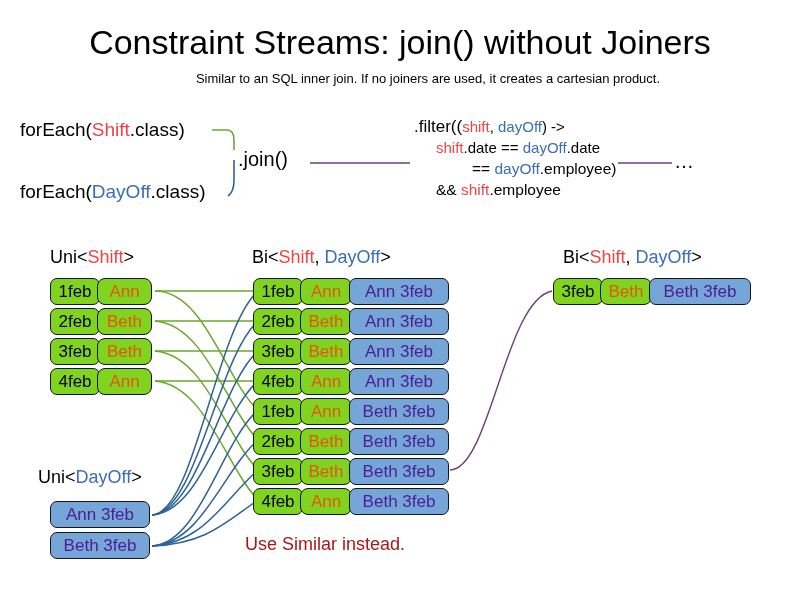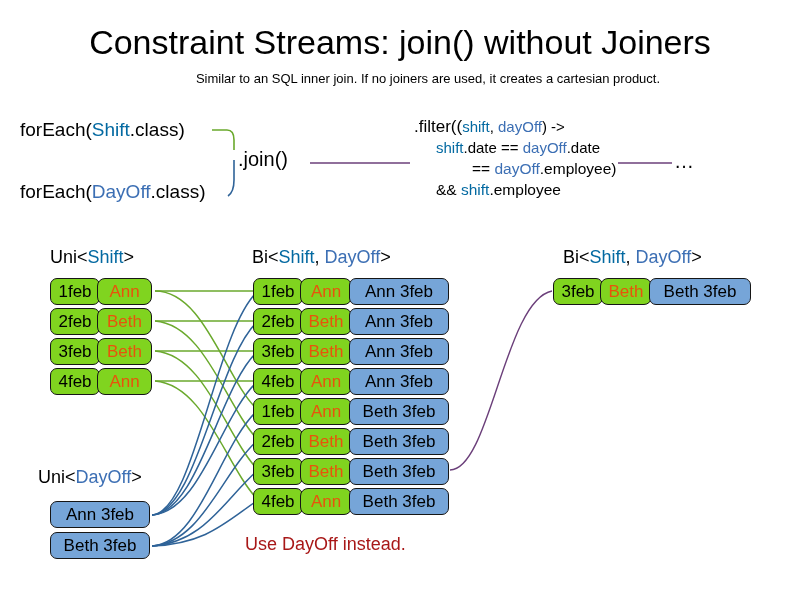--- a/index.html
+++ b/index.html
@@ -50,21 +50,21 @@
   }
   .code {
     position: absolute;
     font-size: 19px;
     line-height: 24px;
     white-space: nowrap;
   }
   .code-small {
     font-size: 15px;
   }
-  .shift-ident { color: #0369a1; }
+  .shift-ident { color: #ef4444; }
   .dayoff-ident { color: #3c6fb4; }
   .code-join {
     position: absolute;
     left: 238px; top: 148px;
     font-size: 20px;
     white-space: nowrap;
   }
   .filter-block {
     position: absolute;
     left: 414px; top: 116px;
@@ -108,21 +108,21 @@
     white-space: nowrap;
   }
   .seg-green {
     background: #80d41f;
   }
   .seg-blue {
     background: #76a5d8;
   }
   .seg-date { color: #000000; }
   .seg-name { color: #e8540c; border-radius: 8px; }
-  .seg-pair { color: #000000; }
+  .seg-pair { color: #4c1d95; }
   .seg + .seg { margin-left: -3px; }
   .warning {
     position: absolute;
     left: 245px; top: 532px;
     color: #a81818;
     font-size: 18px;
     line-height: 25px;
     white-space: nowrap;
   }
   .warning span { display: block; }
@@ -255,16 +255,16 @@
       <span class="seg seg-blue seg-pair" style="width:100px">Beth 3feb</span>
     </div>
 
   <div class="card" style="left:553px; top:278px;">
       <span class="seg seg-green seg-date" style="width:50px">3feb</span>
       <span class="seg seg-green seg-name" style="width:52px">Beth</span>
       <span class="seg seg-blue seg-pair" style="width:102px">Beth 3feb</span>
     </div>
 
   <div class="warning">
-    <span>Use DayOff instead.</span>
+    <span>Use Similar instead.</span>
   </div>
 
 </div>
 
 </body></html>

